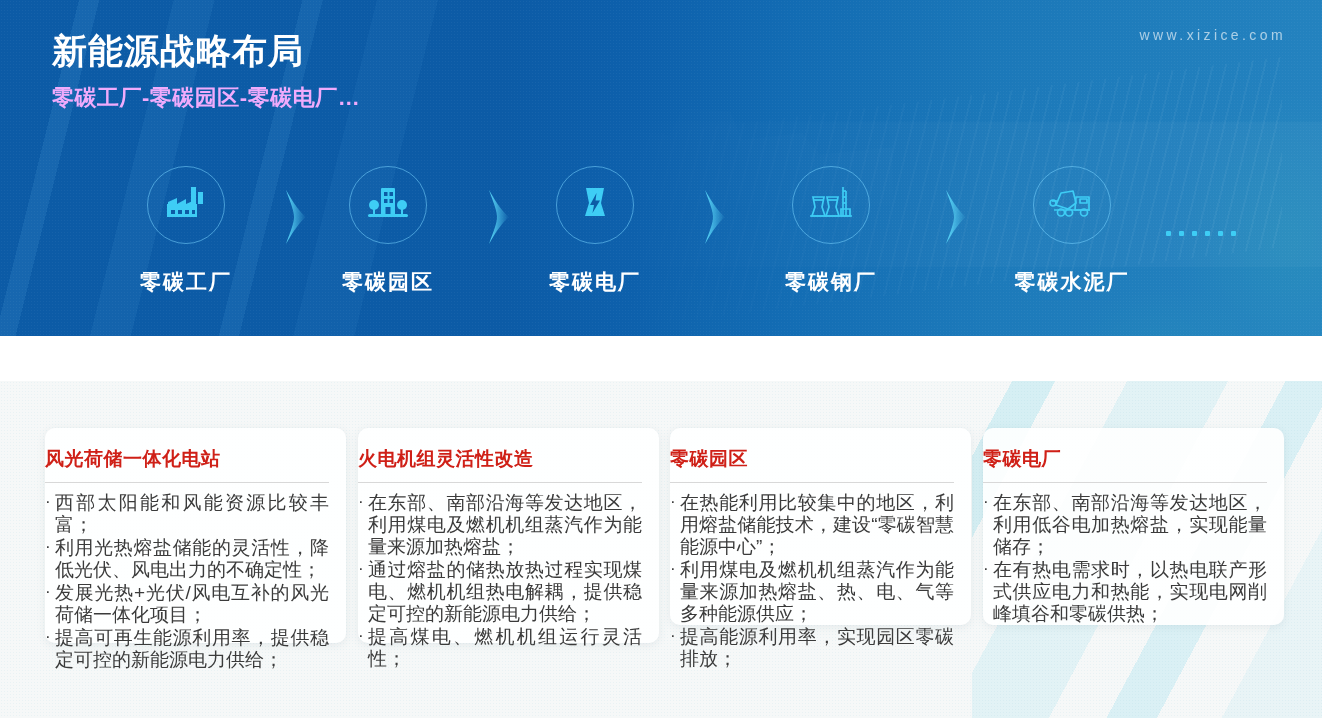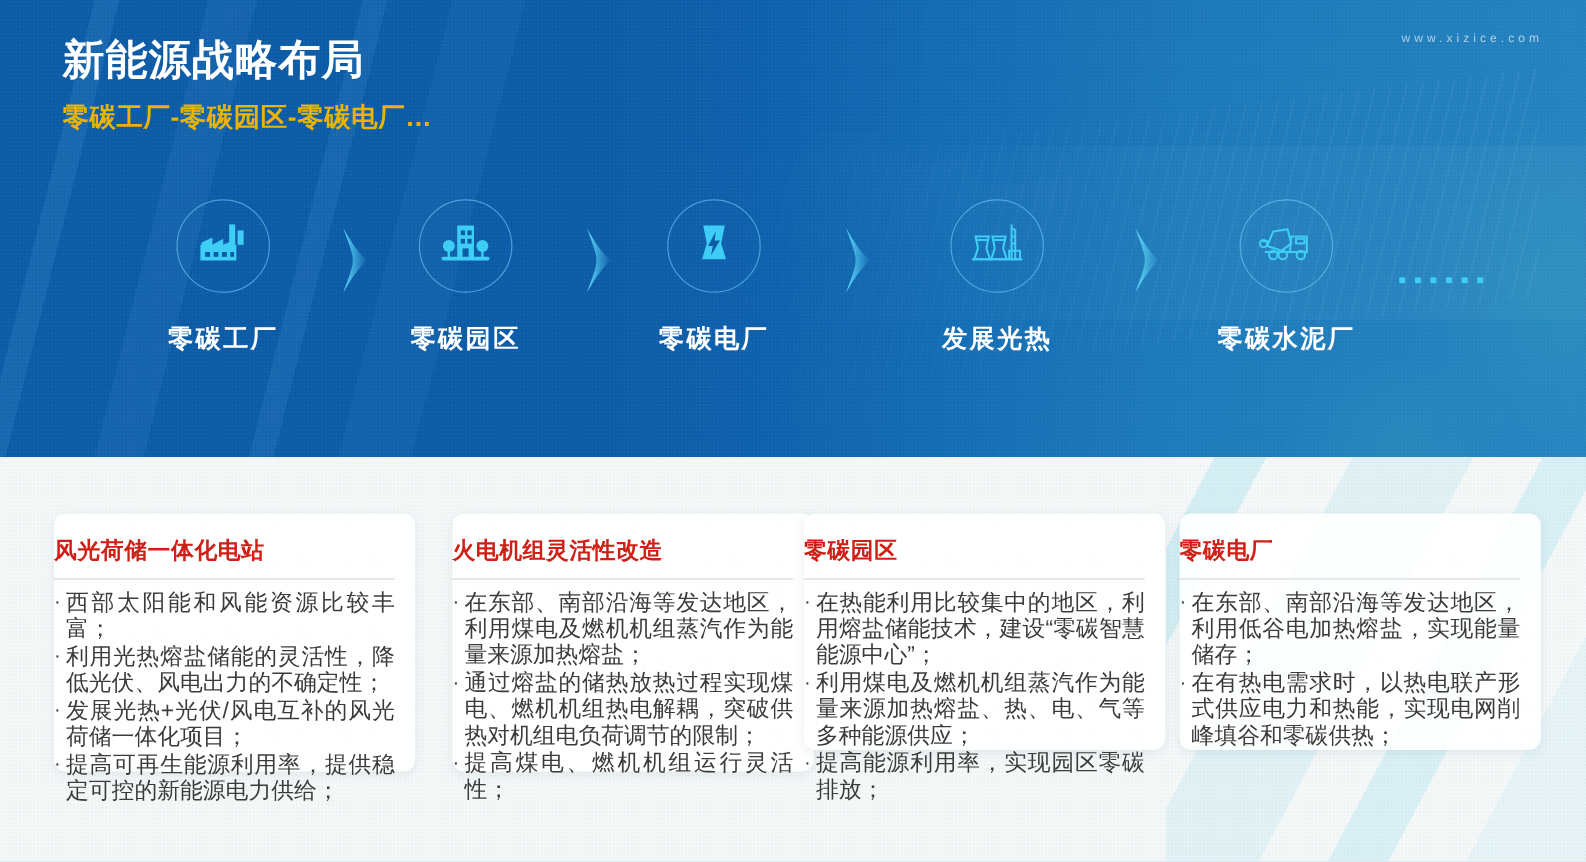--- a/index.html
+++ b/index.html
@@ -8,21 +8,21 @@
     width: 1322px; height: 718px;
     font-family: "Liberation Sans", "DejaVu Sans", sans-serif;
     background: #ffffff;
     overflow: hidden;
   }
   .page { position: relative; width: 1322px; height: 718px; overflow: hidden; }
 
   
   .hero {
     position: absolute; left: 0; top: 0;
-    width: 1322px; height: 381px;
+    width: 1322px; height: 336px;
     background: #0c5ba6;
     overflow: hidden;
   }
   
   .hero-photo {
     position: absolute; right: 0; top: 0; width: 790px; height: 381px;
     background:
       
       linear-gradient(101deg, rgba(255,255,255,0.10) 0 3px, rgba(255,255,255,0) 3px 100%),
       
@@ -73,26 +73,26 @@
     background-size: 3px 3px;
   }
 
   .hero-title {
     position: absolute; left: 52px; top: 30px;
     font-size: 35px; font-weight: 700; color: #ffffff;
     letter-spacing: 1px; line-height: 1.2;
   }
   .hero-subtitle {
     position: absolute; left: 52px; top: 83px;
-    font-size: 22px; font-weight: 600; color: #eab308;
+    font-size: 22px; font-weight: 600; color: #f0abfc;
     letter-spacing: 0.5px;
   }
   .watermark {
     position: absolute; right: 36px; top: 27px;
-    font-size: 10px; color: rgba(255,255,255,0.62);
+    font-size: 14px; color: rgba(255,255,255,0.62);
     letter-spacing: 3.4px;
     margin-left: 16px;
   }
 
   
   .steps {
     position: absolute; left: 0; top: 166px; width: 1322px; height: 150px;
   }
   .step {
     position: absolute; top: 0; width: 180px; text-align: center;
@@ -271,21 +271,21 @@
               <path d="M35 4 V33"></path>
                 <path d="M38 8 V33"></path>
               <path d="M35 8 H38"></path>
                 <path d="M35 14 H38"></path>
                 <path d="M35 20 H38"></path>
               <path d="M33 26 L42 26 L42 33 L33 33 Z"></path>
               <path d="M2 33 H44"></path>
             </svg>
           </span>
         </div>
-        <div class="step-label">发展光热</div>
+        <div class="step-label">零碳钢厂</div>
       </div>
 
       <span class="chev" style="left:946px">
         <svg width="34" height="54" viewBox="0 0 34 54">
           <path d="M0 0 C8 14 14 22 20 27 C14 32 8 40 0 54 C5 40 8 33 8 27 C8 21 5 14 0 0 Z" fill="url(#cg1)"></path>
         </svg>
       </span>
 
       <div class="step" style="left:982px">
         <div class="step-circle">
@@ -327,26 +327,26 @@
         <div class="card-title">风光荷储一体化电站</div>
         <div class="card-rule"></div>
         <ul class="card-list">
           <li>西部太阳能和风能资源比较丰富；</li>
           <li>利用光热熔盐储能的灵活性，降低光伏、风电出力的不确定性；</li>
           <li>发展光热+光伏/风电互补的风光荷储一体化项目；</li>
           <li>提高可再生能源利用率，提供稳定可控的新能源电力供给；</li>
         </ul>
       </article>
 
-      <article class="card" style="left:377px; width:301px; height:215px;">
+      <article class="card" style="left:358px; width:301px; height:215px;">
         <div class="card-title">火电机组灵活性改造</div>
         <div class="card-rule"></div>
         <ul class="card-list">
           <li>在东部、南部沿海等发达地区，利用煤电及燃机机组蒸汽作为能量来源加热熔盐；</li>
-          <li>通过熔盐的储热放热过程实现煤电、燃机机组热电解耦，突破供热对机组电负荷调节的限制；</li>
+          <li>通过熔盐的储热放热过程实现煤电、燃机机组热电解耦，提供稳定可控的新能源电力供给；</li>
           <li>提高煤电、燃机机组运行灵活性；</li>
         </ul>
       </article>
 
       <article class="card" style="left:670px; width:301px; height:197px;">
         <div class="card-title">零碳园区</div>
         <div class="card-rule"></div>
         <ul class="card-list">
           <li>在热能利用比较集中的地区，利用熔盐储能技术，建设“零碳智慧能源中心”；</li>
           <li>利用煤电及燃机机组蒸汽作为能量来源加热熔盐、热、电、气等多种能源供应；</li>

